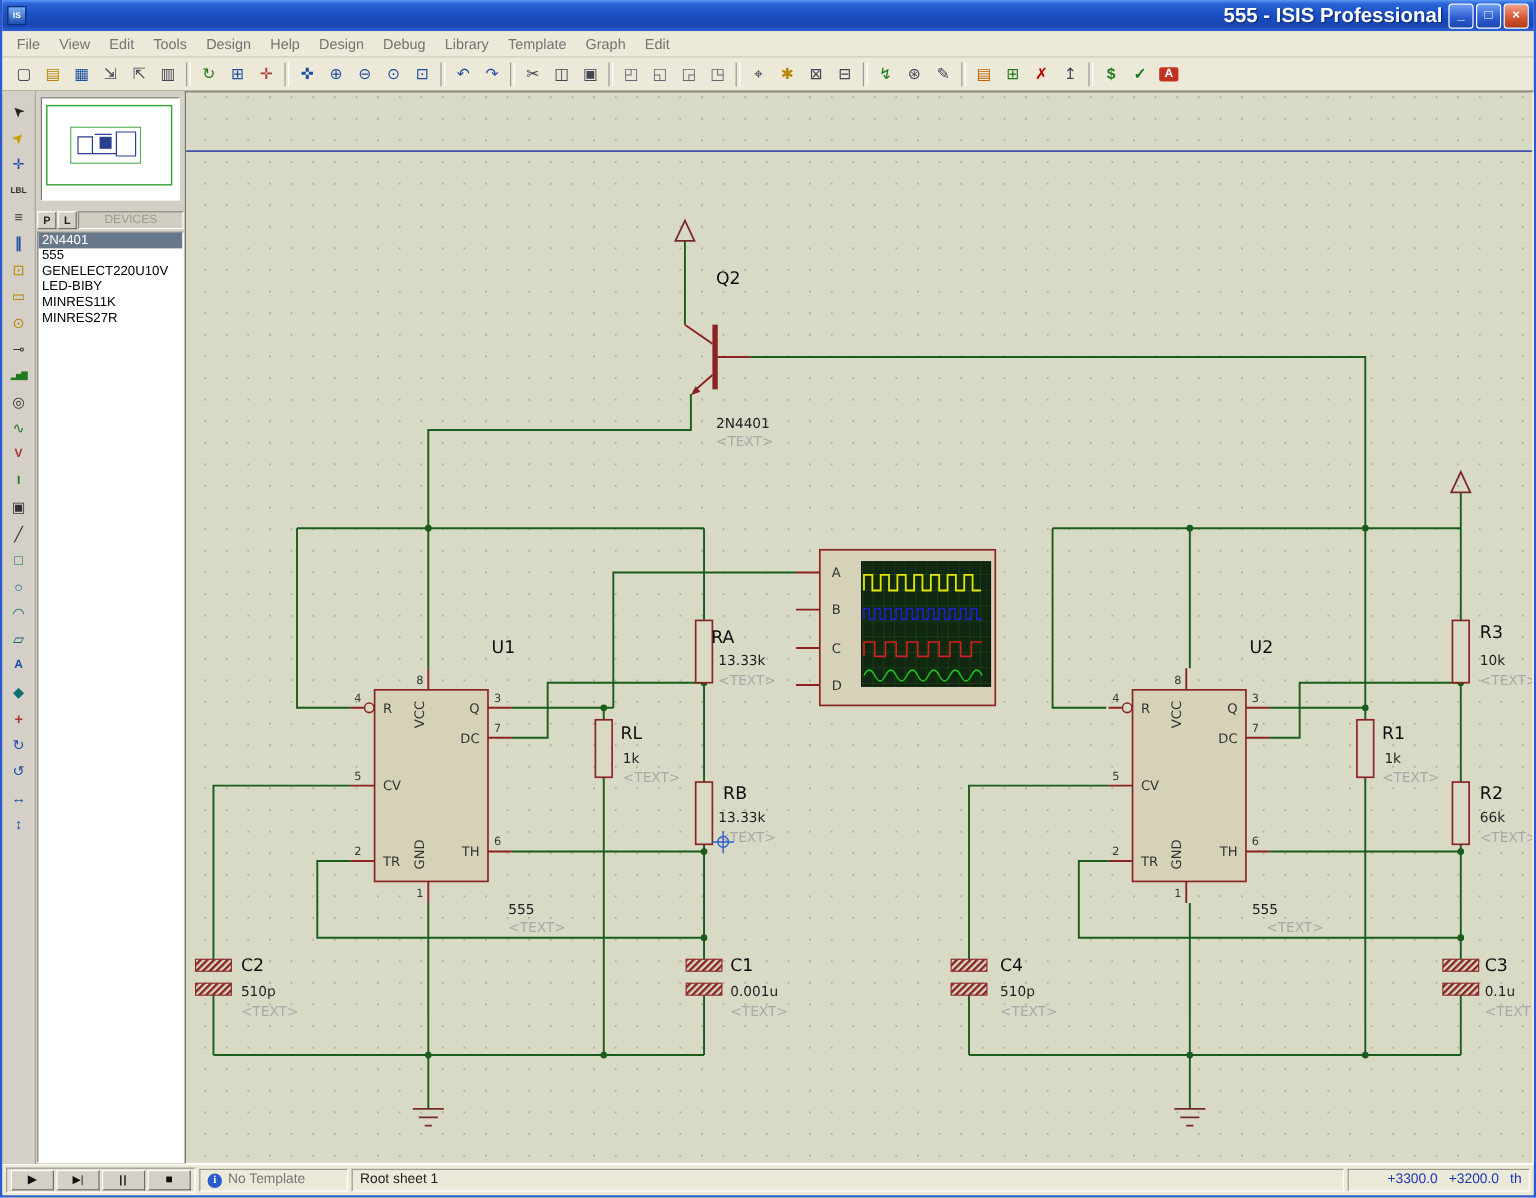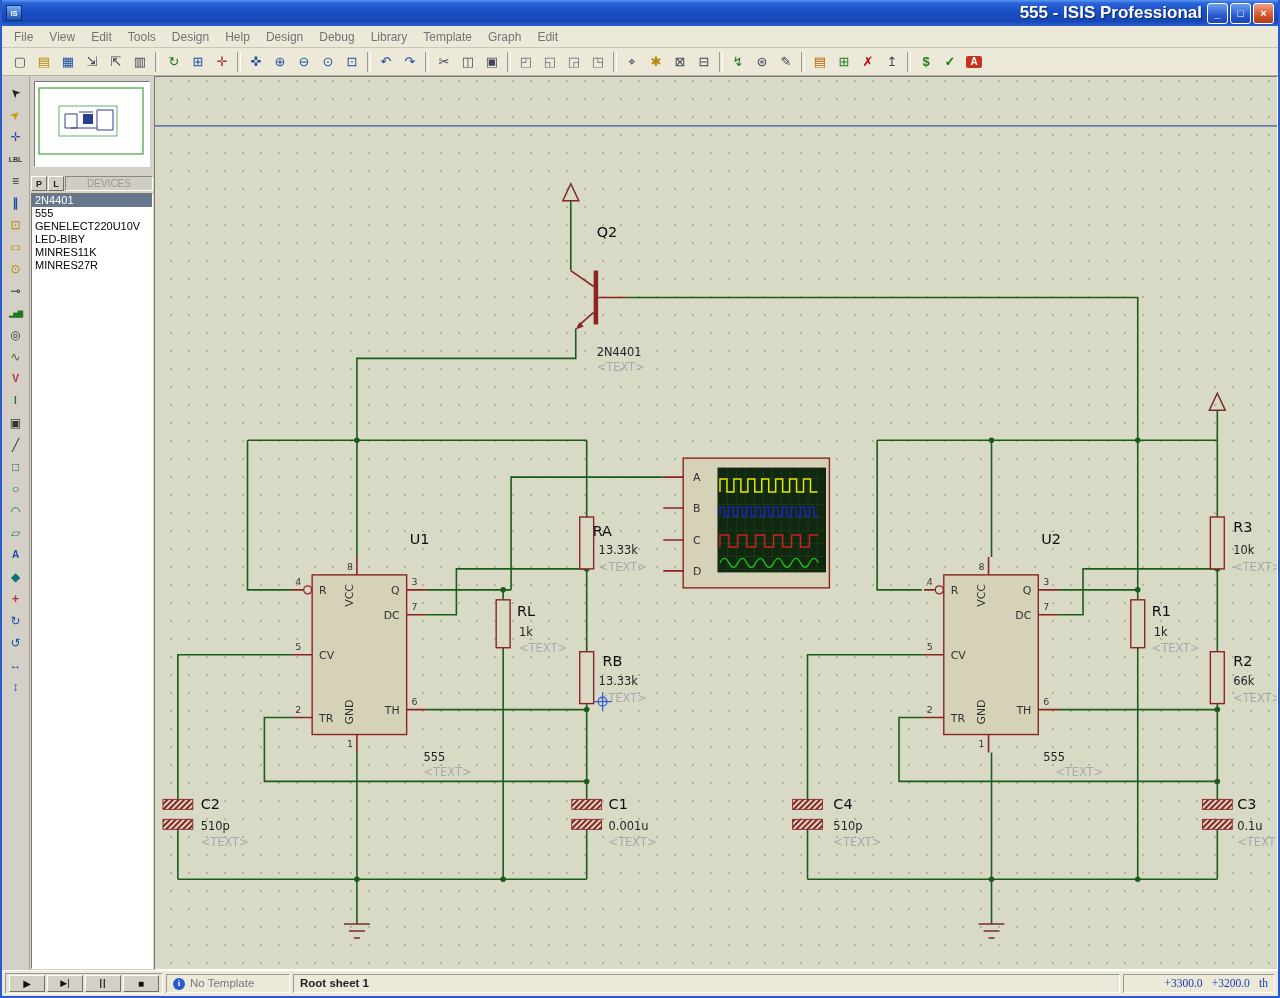--- a/index.html
+++ b/index.html
@@ -66,23 +66,23 @@
   .cap { fill:url(#capstripe); stroke:#8b2323; stroke-width:0.9; }
   .symline { stroke:#7a2a2a; stroke-width:1.5; fill:none; }
 
   
   .statusbar { height:26px; flex:0 0 26px; background:#ece9d8; display:flex; align-items:center; padding:2px 3px; gap:3px; border-top:1px solid #fff; }
   .simpanel { display:flex; gap:2px; padding:1px 3px; border:1px solid; border-color:#9a9a90 #fff #fff #9a9a90; background:#e6e3d4; }
   .simbtn { width:36px; height:17px; background:#d4d0c8; border:1px solid; border-color:#fff #6f6f68 #6f6f68 #fff; font-size:9px; color:#111; line-height:15px; text-align:center; }
   .sunken { height:19px; line-height:17px; border:1px solid; border-color:#9a9a90 #fff #fff #9a9a90; background:#ece9d8; padding:0 6px; font-size:11.5px; color:#333; }
   .msgbox { width:124px; display:flex; align-items:center; gap:5px; color:#777; }
   .infoicon { width:12px; height:12px; border-radius:50%; background:#2a5ad0; color:#fff; font-size:9px; font-weight:bold; display:flex; align-items:center; justify-content:center; font-family:"Liberation Serif", serif; }
-  .sheetbox { flex:1; color:#222;font-weight:bold; }
+  .sheetbox { flex:1; color:#222; }
   .coordbox { width:152px; text-align:right; color:#1838b8; white-space:nowrap; }
-  .coordbox span { margin-left:6px;font-family:Liberation Serif, serif; }
+  .coordbox span { margin-left:6px; }
 </style>
 </head>
 <body>
 
 <div class="window">
 
   <div class="titlebar">
     <span class="appicon">
         <span>IS</span>
       </span>

